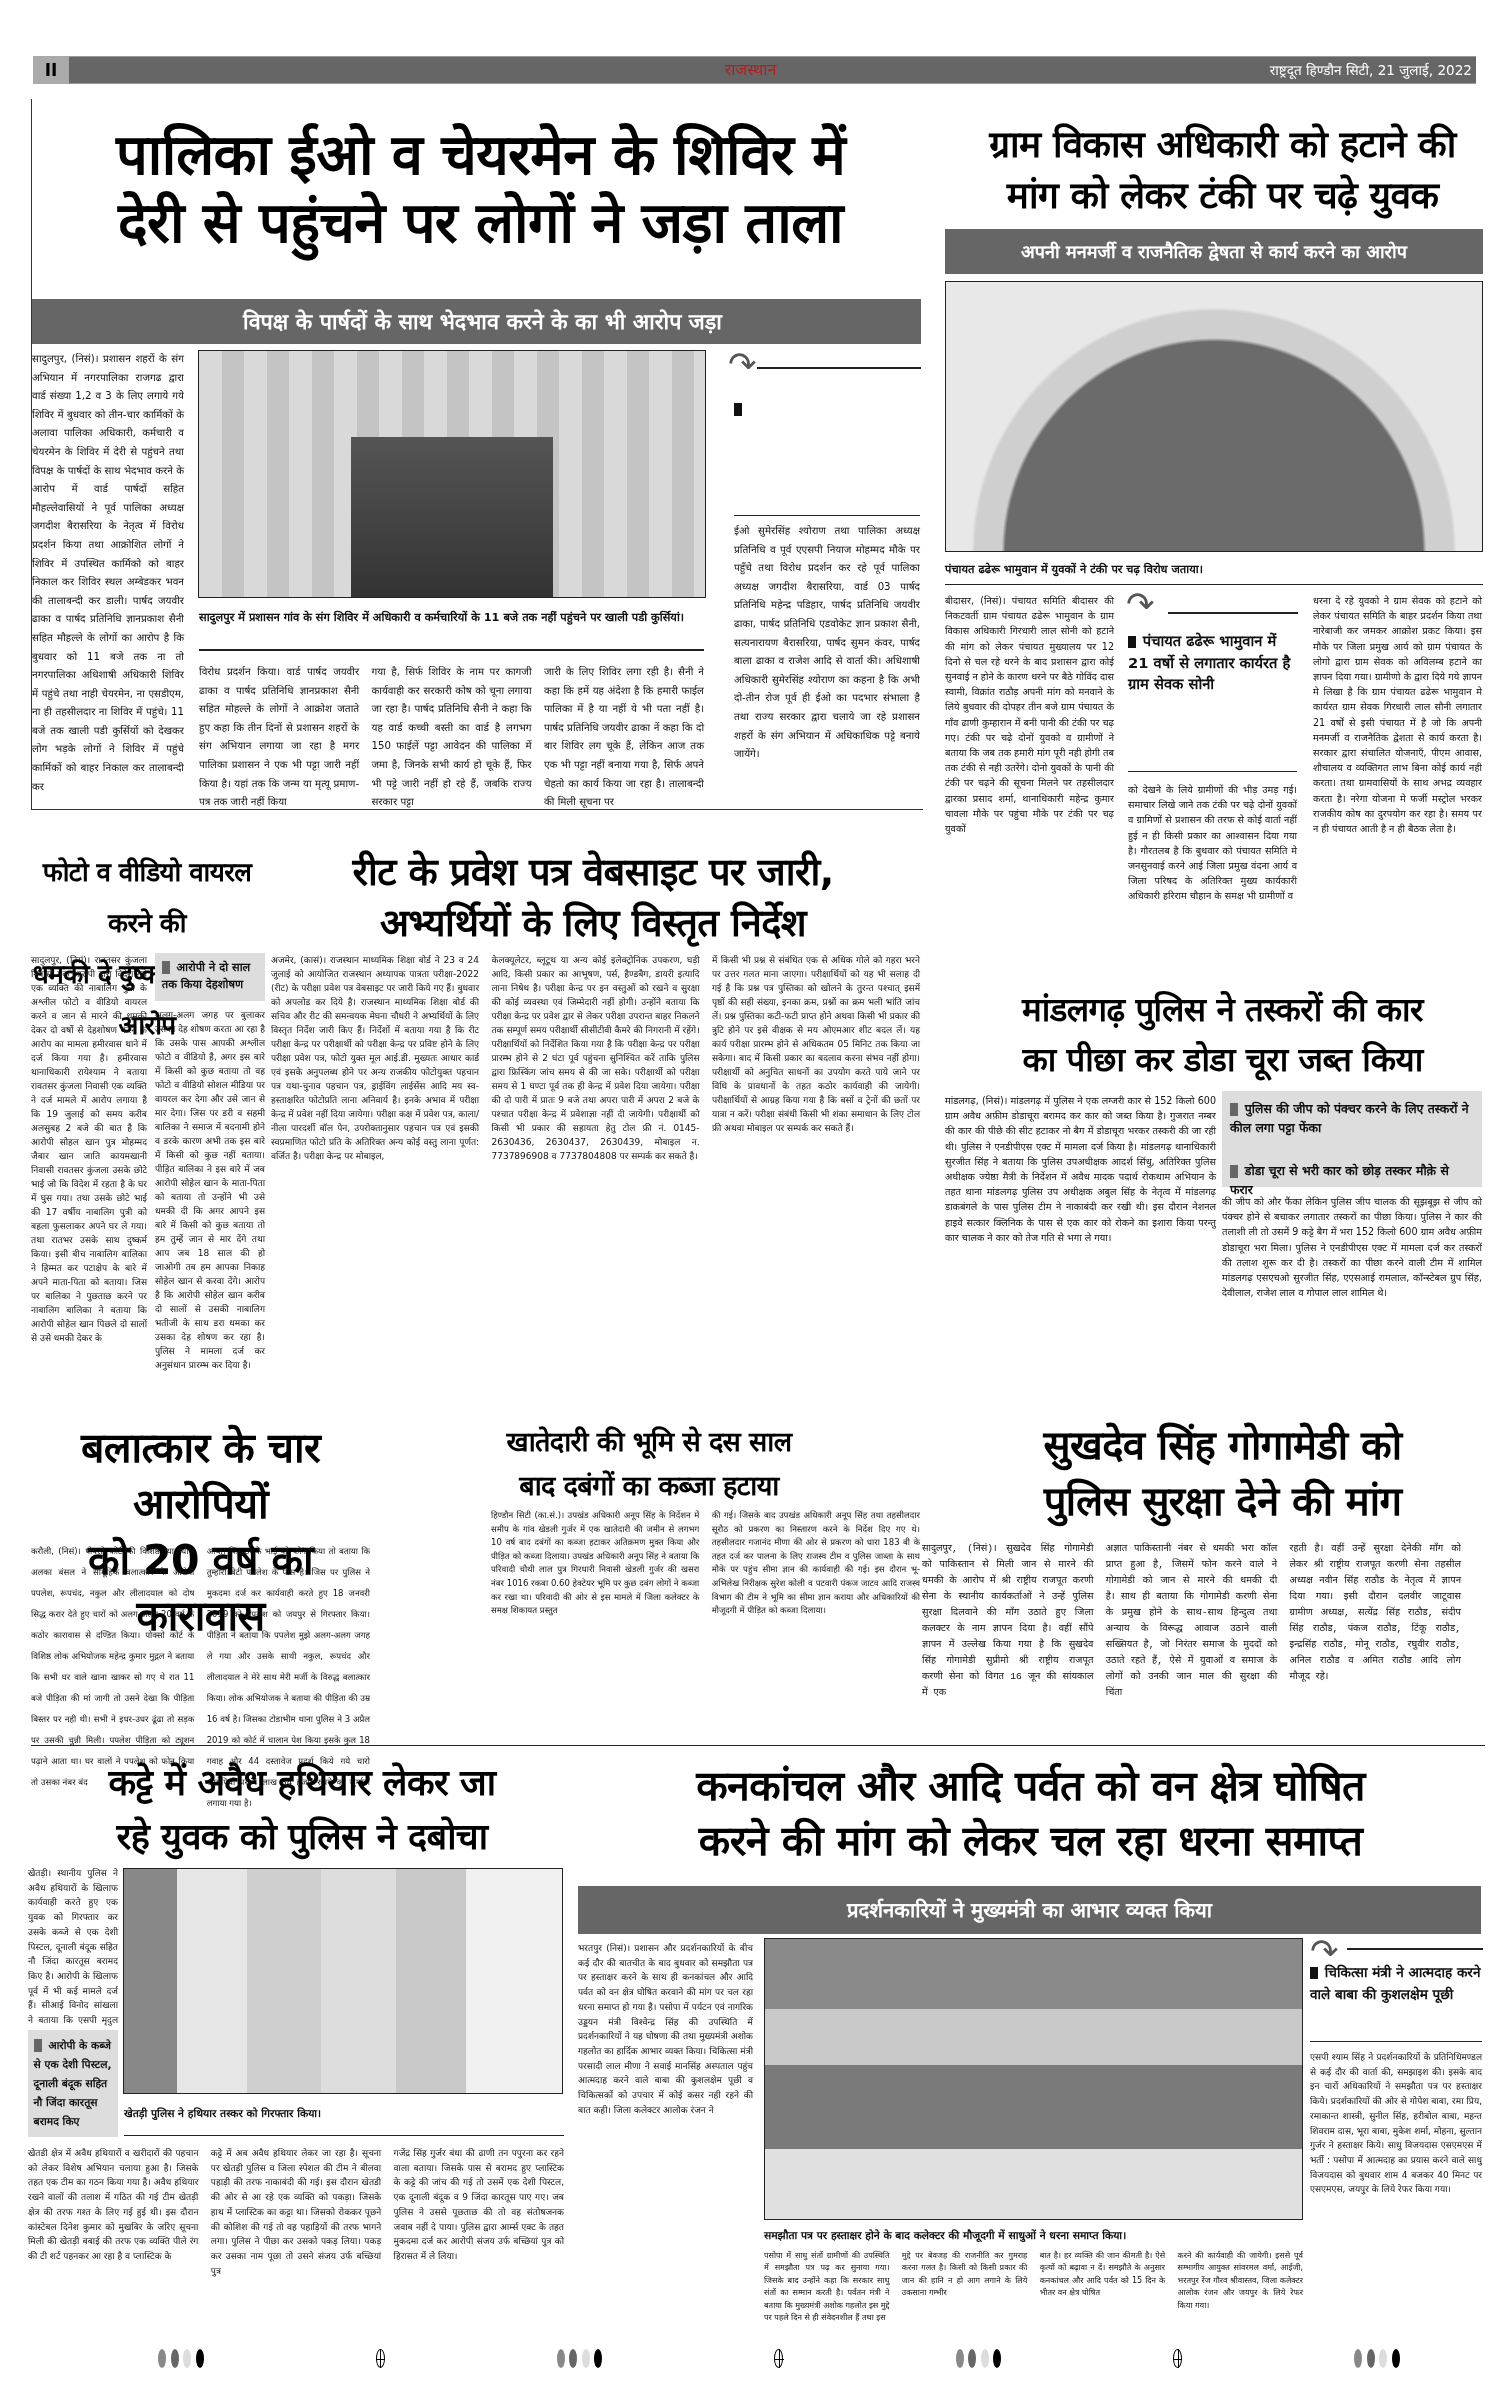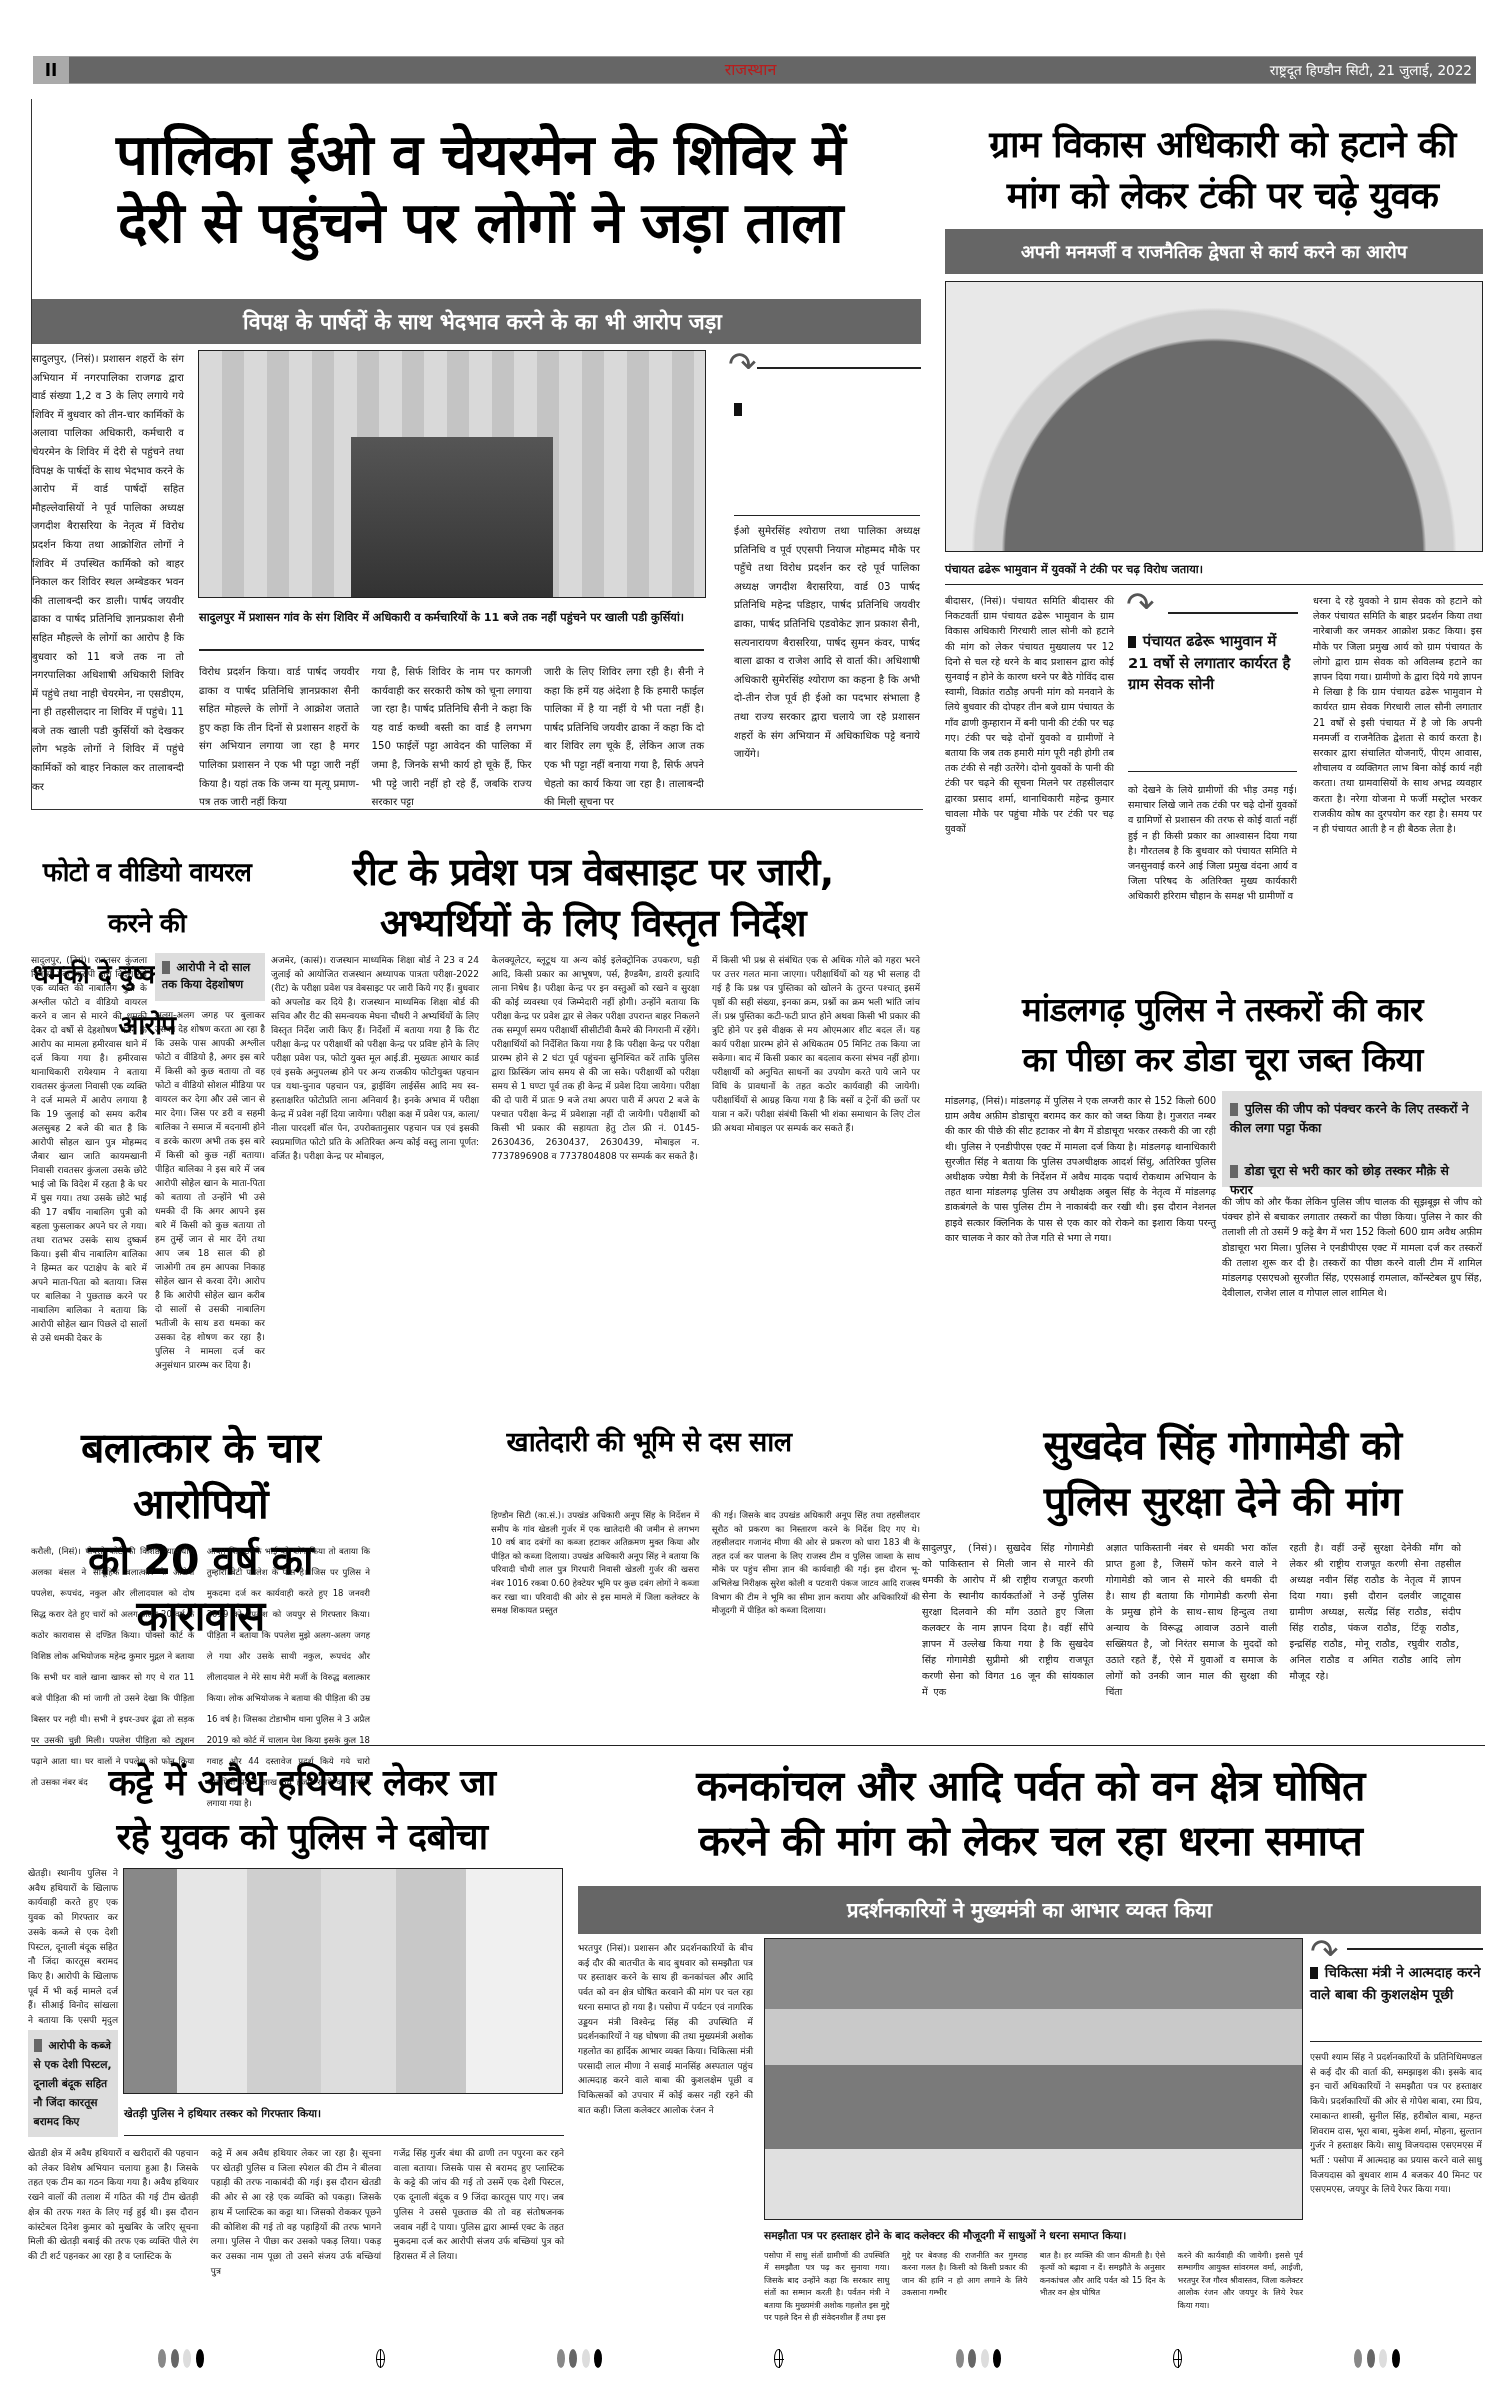--- a/index.html
+++ b/index.html
@@ -127,20 +127,21 @@
 </div>
 <div class="abs" style="left:31px;top:1541px;width:339px;">
   <div class="cols body-text" style="font-size:8.5px;line-height:21px;">
     <div>करौली, (निसं)। पोक्सो कोर्ट की विशिष्ठ न्यायाधीश अलका बंसल ने सामूहिक बलात्कार के आरोपी पपलेश, रूपचंद, नकुल और लीलादयाल को दोष सिद्ध करार देते हुए चारों को अलग-अलग 20 वर्ष के कठोर कारावास से दण्डित किया। पोक्सो कोर्ट के विशिष्ठ लोक अभियोजक महेन्द्र कुमार मुद्गल ने बताया कि सभी घर वाले खाना खाकर सो गए थे रात 11 बजे पीड़िता की मां जागी तो उसने देखा कि पीड़िता बिस्तर पर नही थी। सभी ने इधर-उधर ढूंढा तो सड़क पर उसकी चुन्नी मिली। पपलेश पीड़िता को ट्यूशन पढ़ाने आता था। घर वालों ने पपलेश को फोन किया तो उसका नंबर बंद</div>
     <div>आया। फिर उसके भाई को फोन किया तो बताया कि तुम्हारी बेटी पपलेश के पास है। जिस पर पुलिस ने मुकदमा दर्ज कर कार्यवाही करते हुए 18 जनवरी 2019 को पपलेश को जयपुर से गिरफ्तार किया। पीड़िता ने बताया कि पपलेश मुझे अलग-अलग जगह ले गया और उसके साथी नकुल, रूपचंद और लीलादयाल ने मेरे साथ मेरी मर्जी के विरुद्ध बलात्कार किया। लोक अभियोजक ने बताया की पीड़िता की उम्र 16 वर्ष है। जिसका टोडाभीम थाना पुलिस ने 3 अप्रैल 2019 को कोर्ट में चालान पेश किया इसके कुल 18 गवाह और 44 दस्तावेज प्रदर्श किये गये चारो आरोपियों पर 4 लाख 34 हजार रुपये का जुर्माना लगाया गया है।</div>
   </div>
 </div>
 
 <div class="abs h1" style="left:378px;top:1420px;width:542px;font-size:27px;line-height:44px;">
   <div>खातेदारी की भूमि से दस साल</div>
+  <div>बाद दबंगों का कब्जा हटाया</div>
 </div>
 <div class="abs" style="left:491px;top:1509px;width:429px;">
   <div class="cols body-text" style="font-size:8.5px;line-height:13.6px;">
     <div>हिण्डौन सिटी (का.सं.)। उपखंड अधिकारी अनूप सिंह के निर्देशन में समीप के गांव खेडली गुर्जर में एक खातेदारी की जमीन से लगभग 10 वर्ष बाद दबंगों का कब्जा हटाकर अतिक्रमण मुक्त किया और पीड़ित को कब्जा दिलाया। उपखंड अधिकारी अनूप सिंह ने बताया कि परिवादी चौथी लाल पुत्र गिरधारी निवासी खेडली गुर्जर की खसरा नंबर 1016 रकबा 0.60 हेक्टेयर भूमि पर कुछ दबंग लोगों ने कब्जा कर रखा था। परिवादी की ओर से इस मामले में जिला कलेक्टर के समक्ष शिकायत प्रस्तुत</div>
     <div>की गई। जिसके बाद उपखंड अधिकारी अनूप सिंह तथा तहसीलदार सूरौठ को प्रकरण का निस्तारण करने के निर्देश दिए गए थे। तहसीलदार गजानंद मीणा की ओर से प्रकरण को धारा 183 बी के तहत दर्ज कर पालना के लिए राजस्व टीम व पुलिस जाब्ता के साथ मौके पर पहुंच सीमा ज्ञान की कार्यवाही की गई। इस दौरान भू-अभिलेख निरीक्षक सुरेश कोली व पटवारी पंकज जाटव आदि राजस्व विभाग की टीम ने भूमि का सीमा ज्ञान कराया और अधिकारियों की मौजूदगी में पीड़ित को कब्जा दिलाया।</div>
   </div>
 </div>
 
 <div class="abs h1" style="left:943px;top:1417px;width:559px;font-size:40px;line-height:56px;">
   <div>सुखदेव सिंह गोगामेडी को</div>

